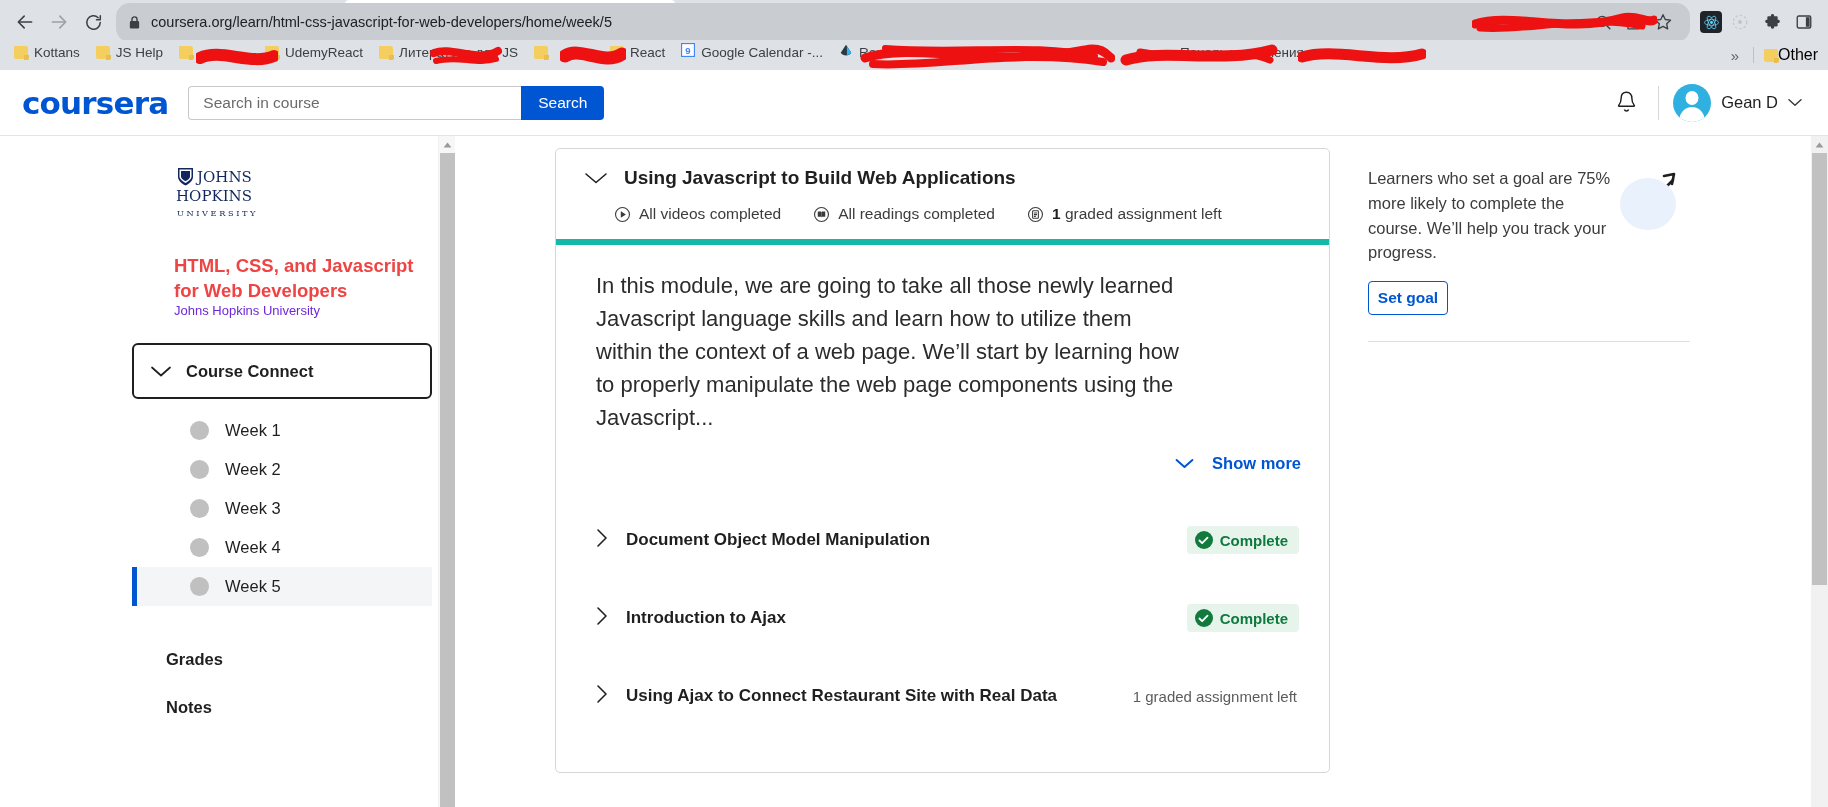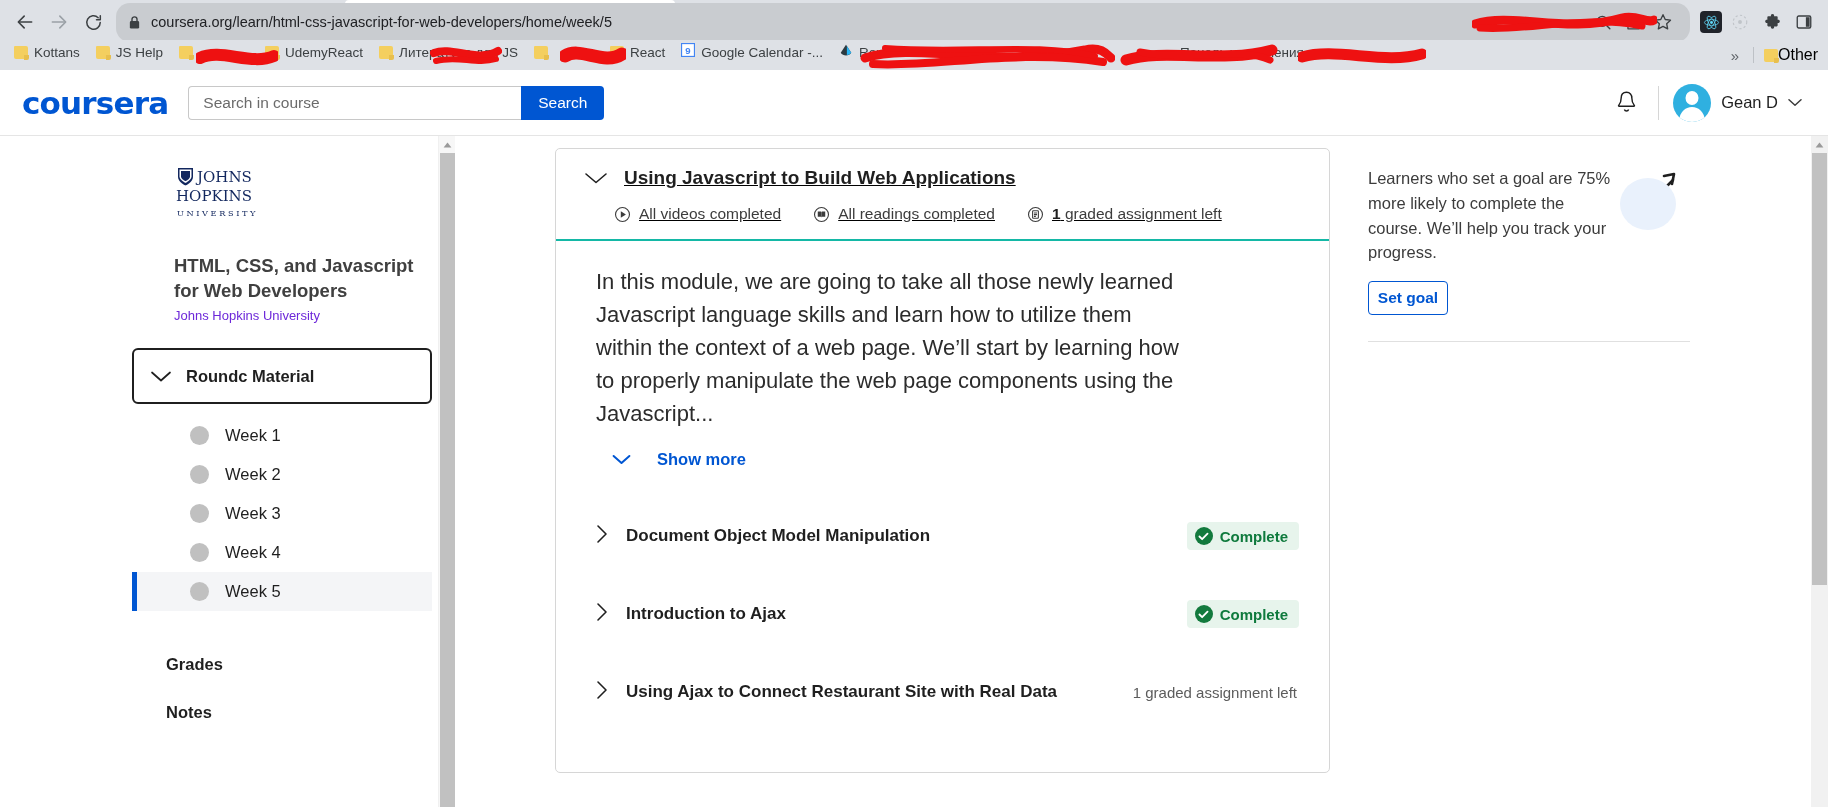--- a/index.html
+++ b/index.html
@@ -253,24 +253,23 @@
     position: relative;
     background: #fff;
     padding-top: 30px;
     overflow: hidden;
   }
   #sidebar-inner { padding-left: 174px; padding-right: 20px; }
   #jhu-logo { margin-bottom: 26px; }
   #course-title {
     font-size: 18.5px;
     font-weight: 700;
-    color: #404040;
+    color: #ef4444;
     line-height: 1.33;
     max-width: 240px;
-    margin-bottom: 5px;
   }
   #course-partner {
     font-size: 13px;
     color: #6d28d9;
     margin-bottom: 25px;
   }
   #course-material-btn {
     width: 300px;
     height: 56px;
     border: 2px solid #1f1f1f;
@@ -361,22 +360,21 @@
     width: 775px;
     margin-left: 100px;
     background: #fff;
     border: 1px solid #d6d6d6;
     border-radius: 5px;
     height: 625px;
     overflow: hidden;
   }
   #module-head {
     padding: 18px 28px 16px 28px;
-    border-bottom: 2px solid #14b8a6;
-    text-decoration: underline;
+    border-bottom: 6px solid #14b8a6;
   }
   #module-title-row {
     display: flex;
     align-items: center;
     gap: 16px;
     margin-bottom: 16px;
   }
   #module-title {
     font-size: 19px;
     font-weight: 700;
@@ -401,26 +399,27 @@
   }
   #desc-text {
     font-size: 22px;
     line-height: 1.5;
     color: #2c2c2c;
     max-width: 590px;
   }
   #show-more {
     display: flex;
     align-items: center;
-    gap: 26px;
+    gap: 18px;
     margin-top: 20px;
     margin-left: 16px;
     color: #0056D2;
     font-size: 16.5px;
     font-weight: 700;
+    justify-content: flex-end;
   }
   #lesson-list { padding: 28px 30px 0 40px; }
   .lesson-row {
     display: flex;
     align-items: center;
     height: 78px;
   }
   .lesson-chev { width: 26px; flex: 0 0 auto; }
   .lesson-title {
     font-size: 17px;
@@ -763,21 +762,21 @@
           </svg>
         </div>
 
         <div id="course-title">HTML, CSS, and Javascript for Web Developers</div>
         <div id="course-partner">Johns Hopkins University</div>
 
         <div id="course-material-btn">
           <svg width="22" height="13" viewBox="0 0 22 13" fill="none" stroke="#1f1f1f" stroke-width="1.7" stroke-linecap="round" stroke-linejoin="round">
             <polyline points="2,2.5 11,10.5 20,2.5"></polyline>
           </svg>
-          <span class="label">Roundc Material</span>
+          <span class="label">Course Connect</span>
         </div>
 
         <div class="week-item">
           <span class="week-dot"></span>
           <span class="week-label">Week 1</span>
         </div>
         <div class="week-item">
           <span class="week-dot"></span>
           <span class="week-label">Week 2</span>
         </div>

